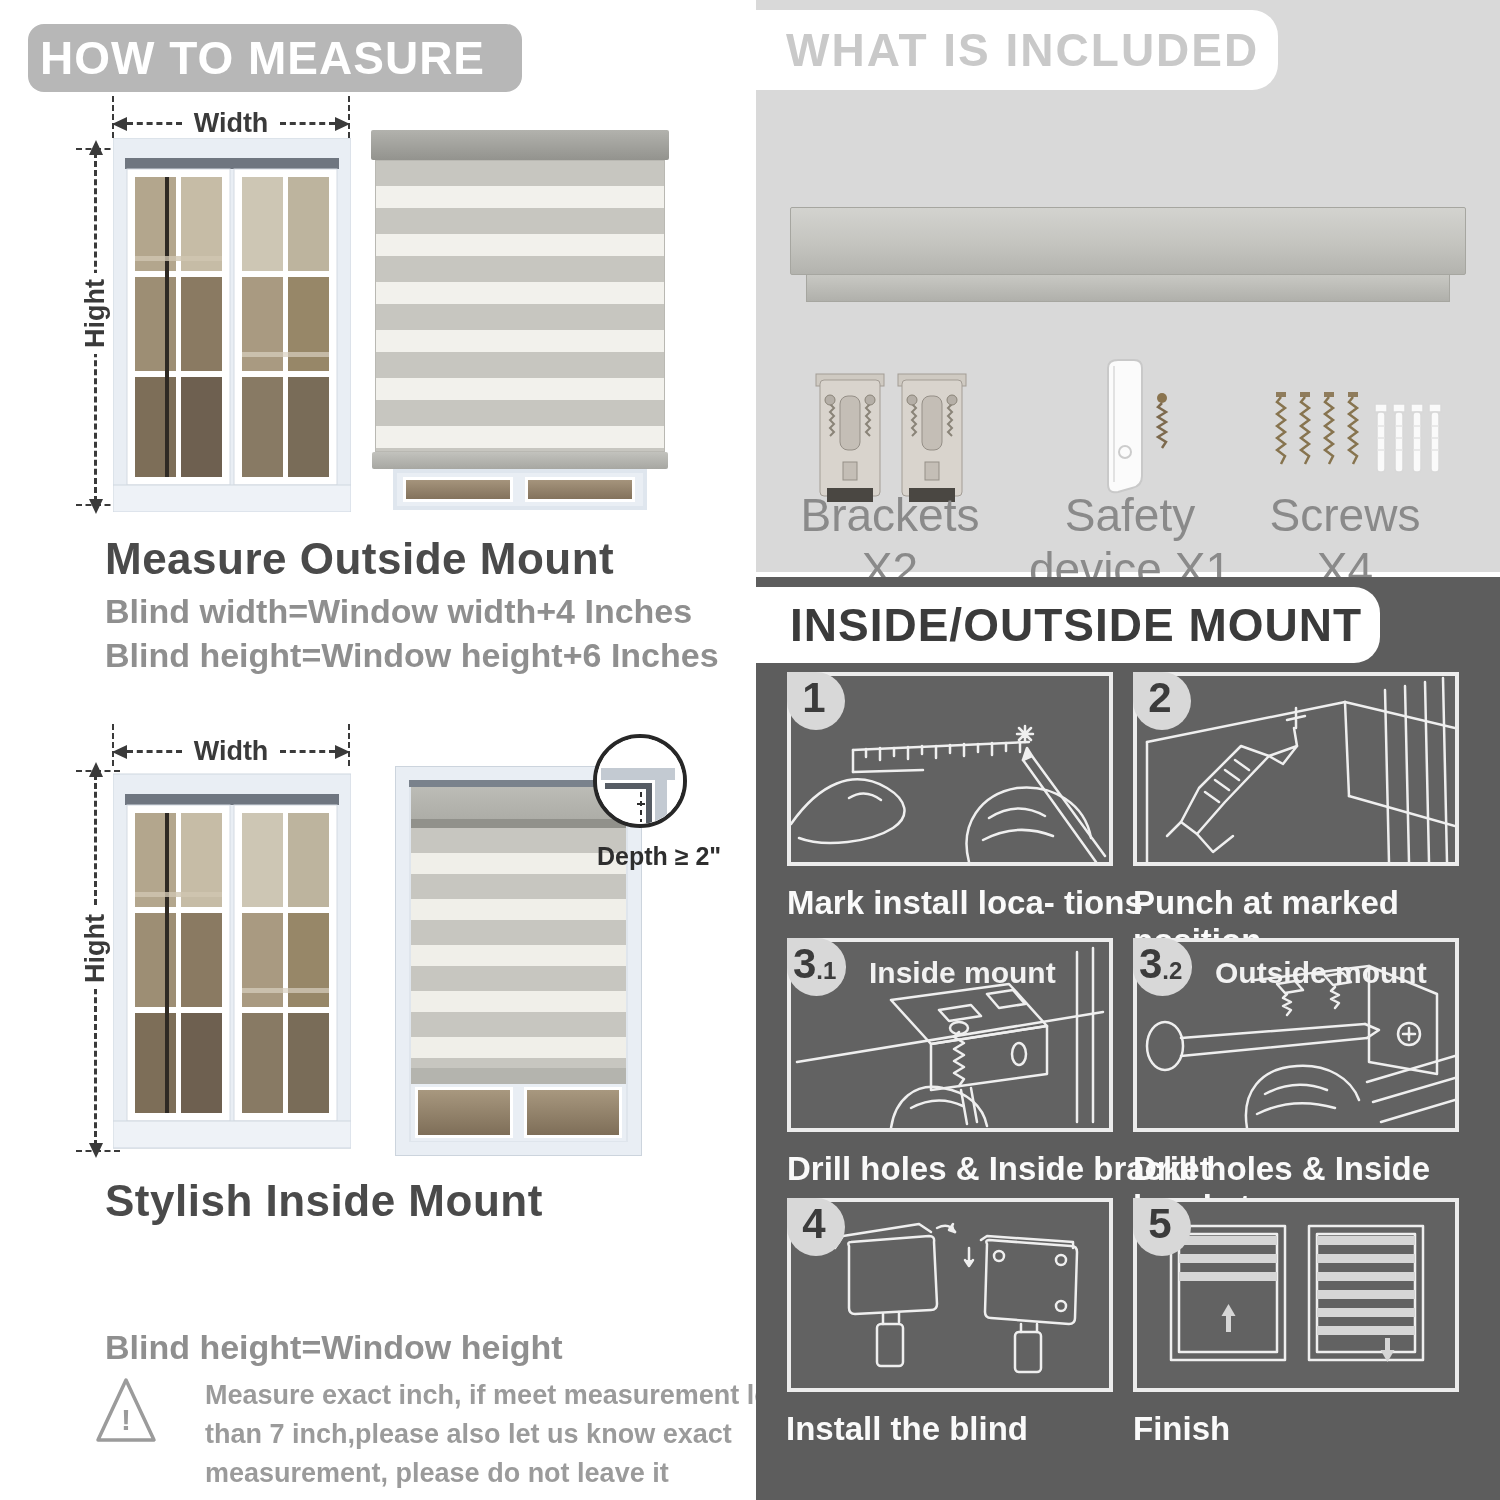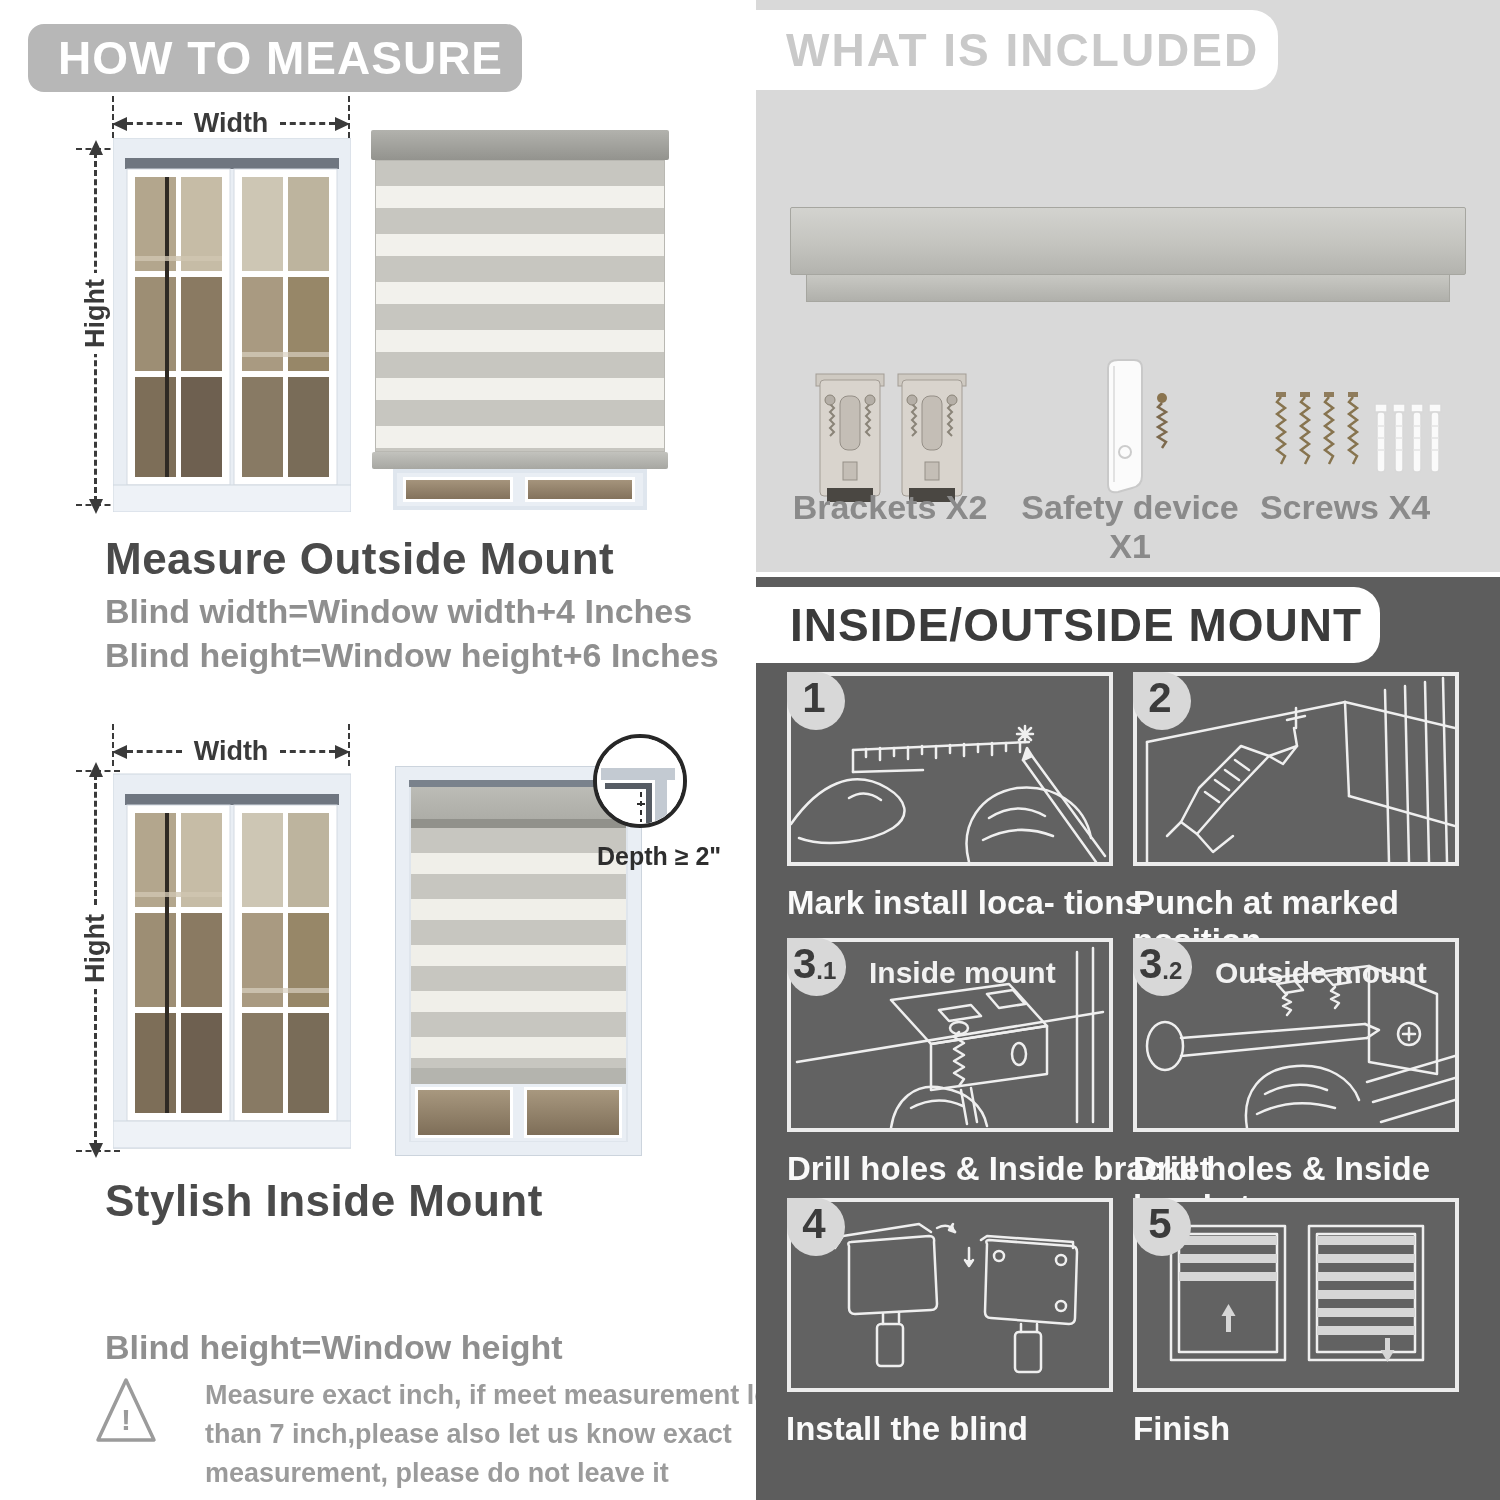--- a/index.html
+++ b/index.html
@@ -2,21 +2,21 @@
 <html><head>
 <meta charset="utf-8">
 <style>
   * { margin:0; padding:0; box-sizing:border-box; }
   html,body { width:1500px; height:1500px; background:#ffffff; font-family:"Liberation Sans", sans-serif; }
   #stage { position:relative; width:1500px; height:1500px; overflow:hidden; background:#ffffff; }
   .abs { position:absolute; }
 
   
   .pill-header { left:28px; top:24px; width:494px; height:68px; background:#b7b7b7; border-radius:16px;
-    display:flex; align-items:center; padding-left:30px; }
+    display:flex; align-items:center; padding-left:12px; }
   .pill-header span { color:#ffffff; font-size:46px; font-weight:bold; letter-spacing:1px; }
 
   .sec-title { font-size:44px; font-weight:bold; color:#4a4a4a; letter-spacing:.5px; }
   .formula   { font-size:34px; font-weight:bold; color:#8f8f8f; }
 
   
   .warrow { display:flex; align-items:center; color:#3a3a3a; font-weight:bold; font-size:27px; }
   .warrow .dash { flex:1; border-top:3px dashed #3a3a3a; height:0; }
   .warrow .lbl { padding:0 12px; }
   .ah-l { width:0; height:0; border-top:7px solid transparent; border-bottom:7px solid transparent; border-right:15px solid #3a3a3a; }
@@ -68,21 +68,21 @@
     display:flex; align-items:center; padding-left:30px; }
   .included-header span { color:#c9c9c9; font-size:46px; font-weight:bold; letter-spacing:2px; }
 
   .blind-label { left:900px; top:146px; width:460px; text-align:center; font-size:36px; font-weight:bold; color:#7d7d7d; }
 
   .headrail-main { left:790px; top:207px; width:676px; height:68px;
     background:linear-gradient(180deg,#d3d3cf 0%,#c4c4bf 55%,#b3b3ae 100%); border:1px solid #a6a6a0; border-radius:2px; }
   .headrail-lip { left:806px; top:275px; width:644px; height:27px;
     background:linear-gradient(180deg,#c8c8c3,#b0b0ab); border:1px solid #a6a6a0; border-top:none; }
 
-  .comp-label { font-size:34px; font-weight:bold; color:#8a8a8a; text-align:center; }
+  .comp-label { font-size:46px; font-weight:normal; color:#8a8a8a; text-align:center; }
 
   .mount-header { left:756px; top:587px; width:624px; height:76px; background:#ffffff; border-radius:0 26px 26px 0;
     display:flex; align-items:center; padding-left:34px; }
   .mount-header span { color:#3b3b3b; font-size:46px; font-weight:bold; letter-spacing:1px; }
 
   .step-panel { width:326px; height:194px; border:4px solid #ececec; background:#626262; }
   .badge { position:absolute; left:-4px; top:-4px; min-width:58px; height:58px; background:#d8d8d8;
     border-radius:0 50% 50% 50%; display:flex; align-items:center; justify-content:center; padding:0 10px 6px 6px; }
   .badge .n   { color:#3c3c3c; font-size:42px; font-weight:bold; line-height:1; }
   .badge .sub { color:#3c3c3c; font-size:24px; font-weight:bold; line-height:1; align-self:flex-end; margin-bottom:7px; }

